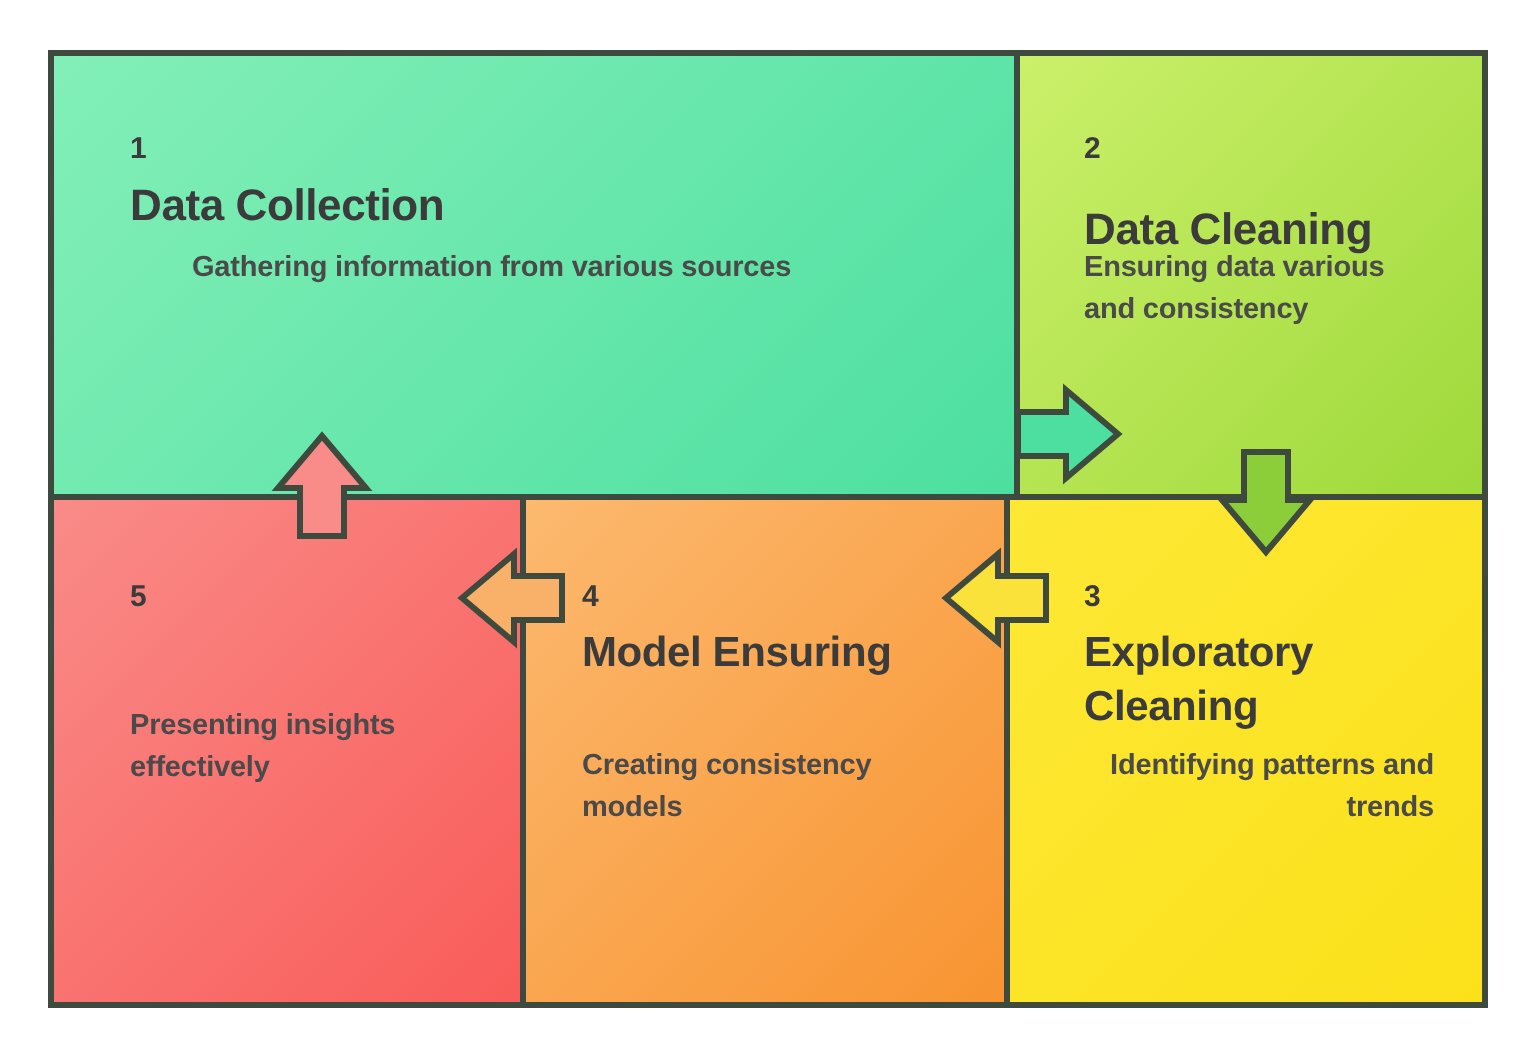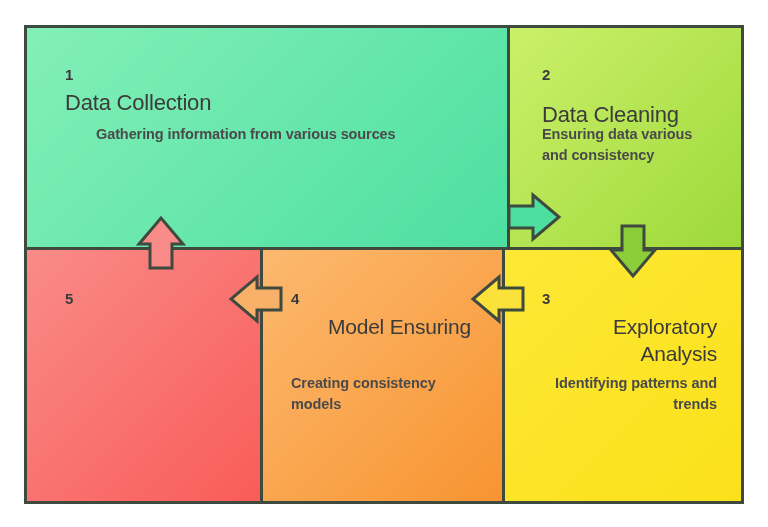--- a/index.html
+++ b/index.html
@@ -47,25 +47,24 @@
   .cell-num {
     position: absolute;
     font-size: 15px;
     font-weight: bold;
     color: #3b3b3b;
     letter-spacing: 0px;
   }
   .cell-title {
     position: absolute;
     font-size: 21px;
-    font-weight: normal;
+    font-weight: bold;
     color: #3b3b3b;
     line-height: 27px;
     letter-spacing: -0.2px;
-    text-align: right;
   }
   .cell-desc {
     position: absolute;
     font-size: 14.5px;
     font-weight: bold;
     color: #4a4a4a;
     line-height: 21px;
     letter-spacing: -0.1px;
   }
 
@@ -143,36 +142,37 @@
       <div class="inner">
         <div class="cell-num">2</div>
         <div class="cell-title">Data Cleaning</div>
         <div class="cell-desc">Ensuring data various and consistency</div>
       </div>
     </div>
 
     <div class="cell" id="cell-3">
       <div class="inner">
         <div class="cell-num">3</div>
-        <div class="cell-title">Exploratory Analysis</div>
+        <div class="cell-title">Exploratory Cleaning</div>
         <div class="cell-desc">Identifying patterns and trends</div>
       </div>
     </div>
 
     <div class="cell" id="cell-4">
       <div class="inner">
         <div class="cell-num">4</div>
         <div class="cell-title">Model Ensuring</div>
         <div class="cell-desc">Creating consistency models</div>
       </div>
     </div>
 
     <div class="cell" id="cell-5">
       <div class="inner">
         <div class="cell-num">5</div>
+        <div class="cell-desc">Presenting insights effectively</div>
       </div>
     </div>
 
     <div class="divider" id="div-top-vert"></div>
     <div class="divider" id="div-horiz"></div>
     <div class="divider" id="div-bot-vert-a"></div>
     <div class="divider" id="div-bot-vert-b"></div>
 
     <svg class="arrow-svg" id="arrow-1-2" width="56" height="56" viewBox="0 0 56 56">
       <path d="M 2 17 L 26 17 L 26 6 L 52 28 L 26 50 L 26 39 L 2 39 Z" fill="#4ddfa0" stroke="#3f4a3f" stroke-width="3" stroke-linejoin="miter"></path>

